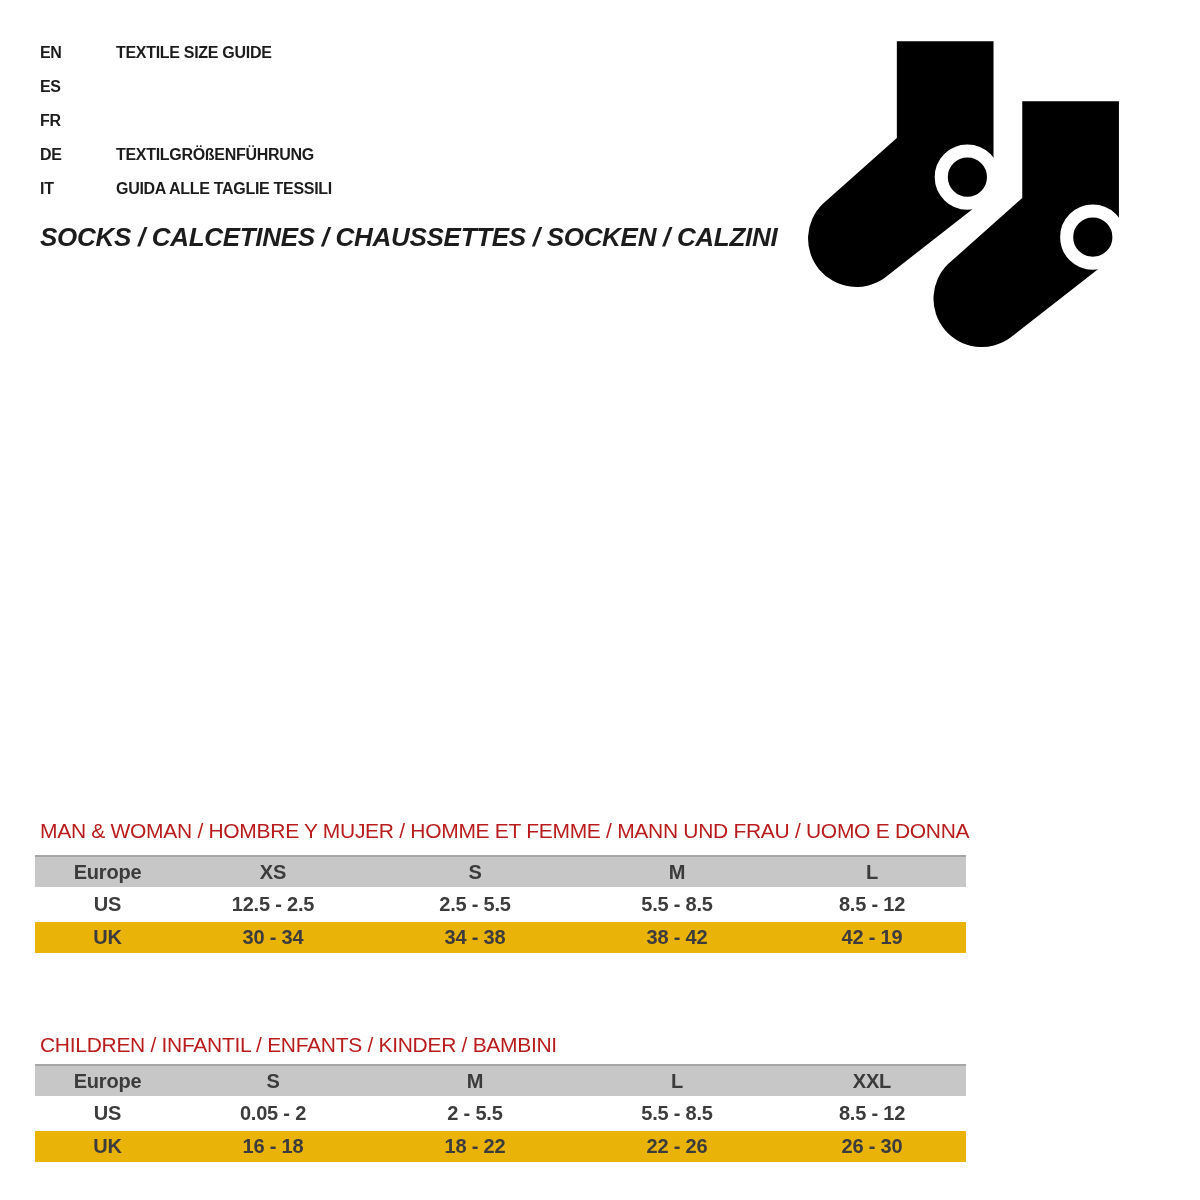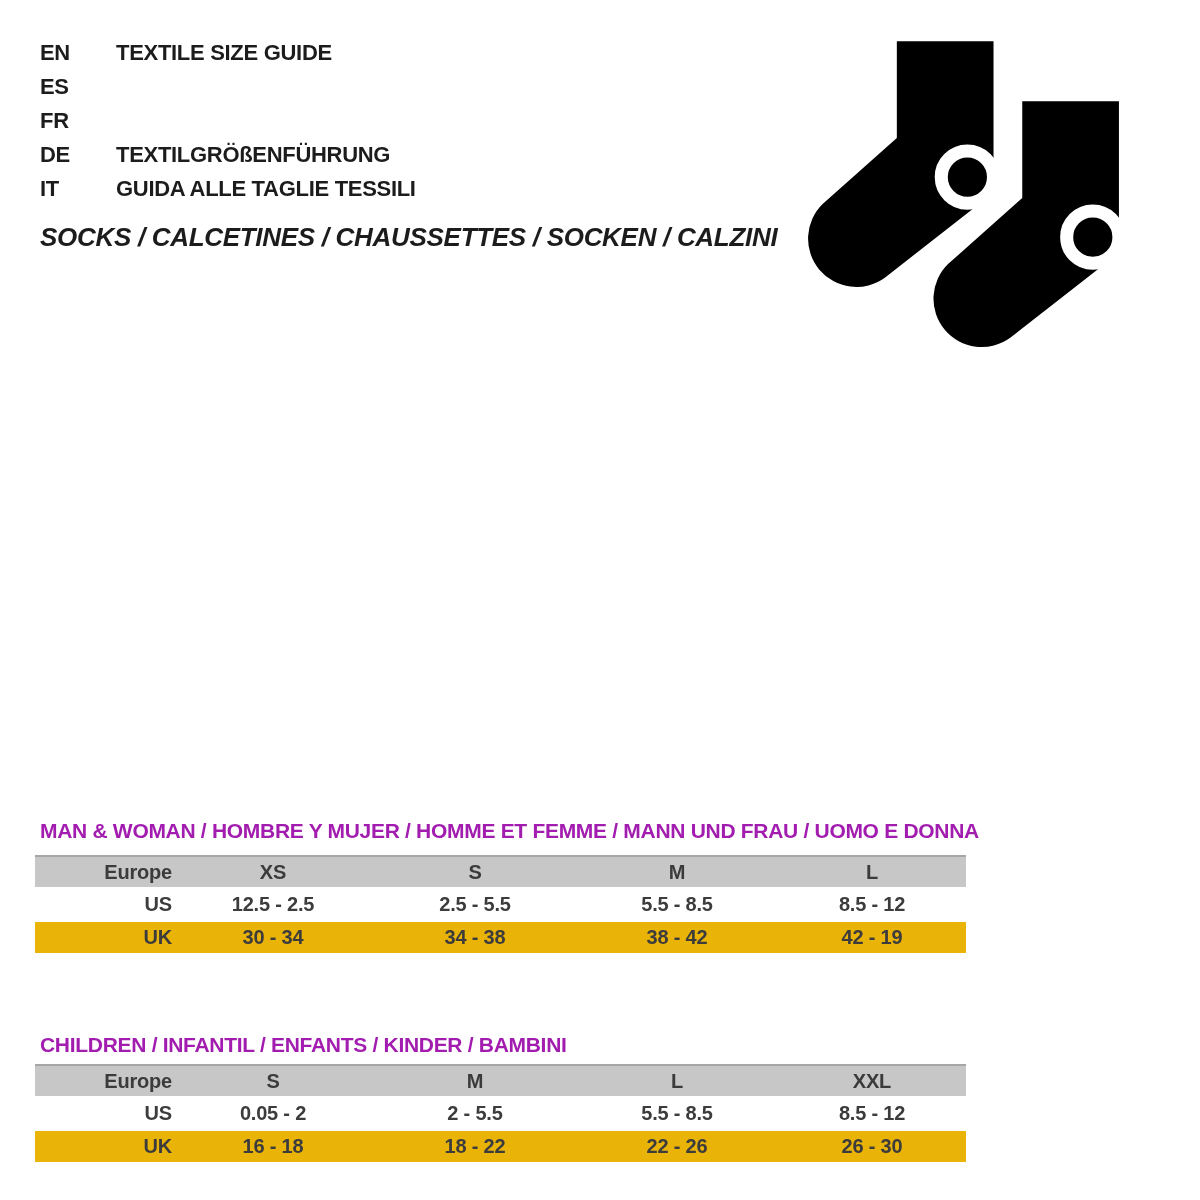--- a/index.html
+++ b/index.html
@@ -3,53 +3,53 @@
 <meta charset="utf-8">
 <title>Textile Size Guide</title>
 <style>
   html,body{margin:0;padding:0;background:#fff;}
   .page{
     position:relative;width:1200px;height:1200px;background:#ffffff;overflow:hidden;
     font-family:"Liberation Sans",sans-serif;color:#1c1c1c;
   }
   
   .lang-block{position:absolute;left:40px;top:36px;}
-  .lang-row{display:flex;line-height:34px;font-size:22px;font-weight:bold;letter-spacing:-0.3px;}
+  .lang-row{display:flex;line-height:34px;font-size:16px;font-weight:bold;letter-spacing:-0.3px;}
   .lang-code{width:76px;flex:0 0 76px;}
   .lang-label{white-space:nowrap;}
   
   .category-line{
     position:absolute;left:40px;top:222px;font-size:26px;font-weight:bold;
     letter-spacing:-0.3px;white-space:nowrap;font-style:italic;
   }
   
   .socks-svg{position:absolute;left:800px;top:36px;width:340px;height:324px;}
   
   .size-title{
-    position:absolute;left:40px;font-size:21px;font-weight:bold;letter-spacing:-0.3px;
-    color:#a21caf;white-space:nowrap;
+    position:absolute;left:40px;font-size:21px;font-weight:normal;letter-spacing:-0.3px;
+    color:#b91c1c;white-space:nowrap;
   }
   .size-title.t1{top:819px;}
   .size-title.t2{top:1033px;}
   .size-table{
     position:absolute;left:35px;width:931px;border-collapse:separate;border-spacing:0;
     font-size:20px;color:#3c3c3c;table-layout:fixed;
   }
   .size-table.t1{top:855px;}
   .size-table.t2{top:1064px;}
   .size-table th,.size-table td{
     padding:0;font-weight:bold;text-align:center;vertical-align:middle;
     letter-spacing:-0.2px;
   }
   .size-table th{
     background:#c7c7c7;height:30px;border-top:2px solid #a6a6a6;border-bottom:2px solid #ffffff;
     color:#3b3b3b;
   }
   .size-table td{height:31px;border-bottom:2px solid #ffffff;}
-  .size-table th:first-child,.size-table td:first-child{text-align:right;padding-left:8px;margin-top:9px;}
+  .size-table th:first-child,.size-table td:first-child{text-align:center;padding-left:8px;margin-top:9px;}
   .size-table tr.row-odd td{background:#ffffff;}
   .size-table tr.row-even td{background:#eab308;}
 </style>
 </head>
 <body>
 
 <div class="page">
 
   <div class="lang-block">
     <div class="lang-row">

